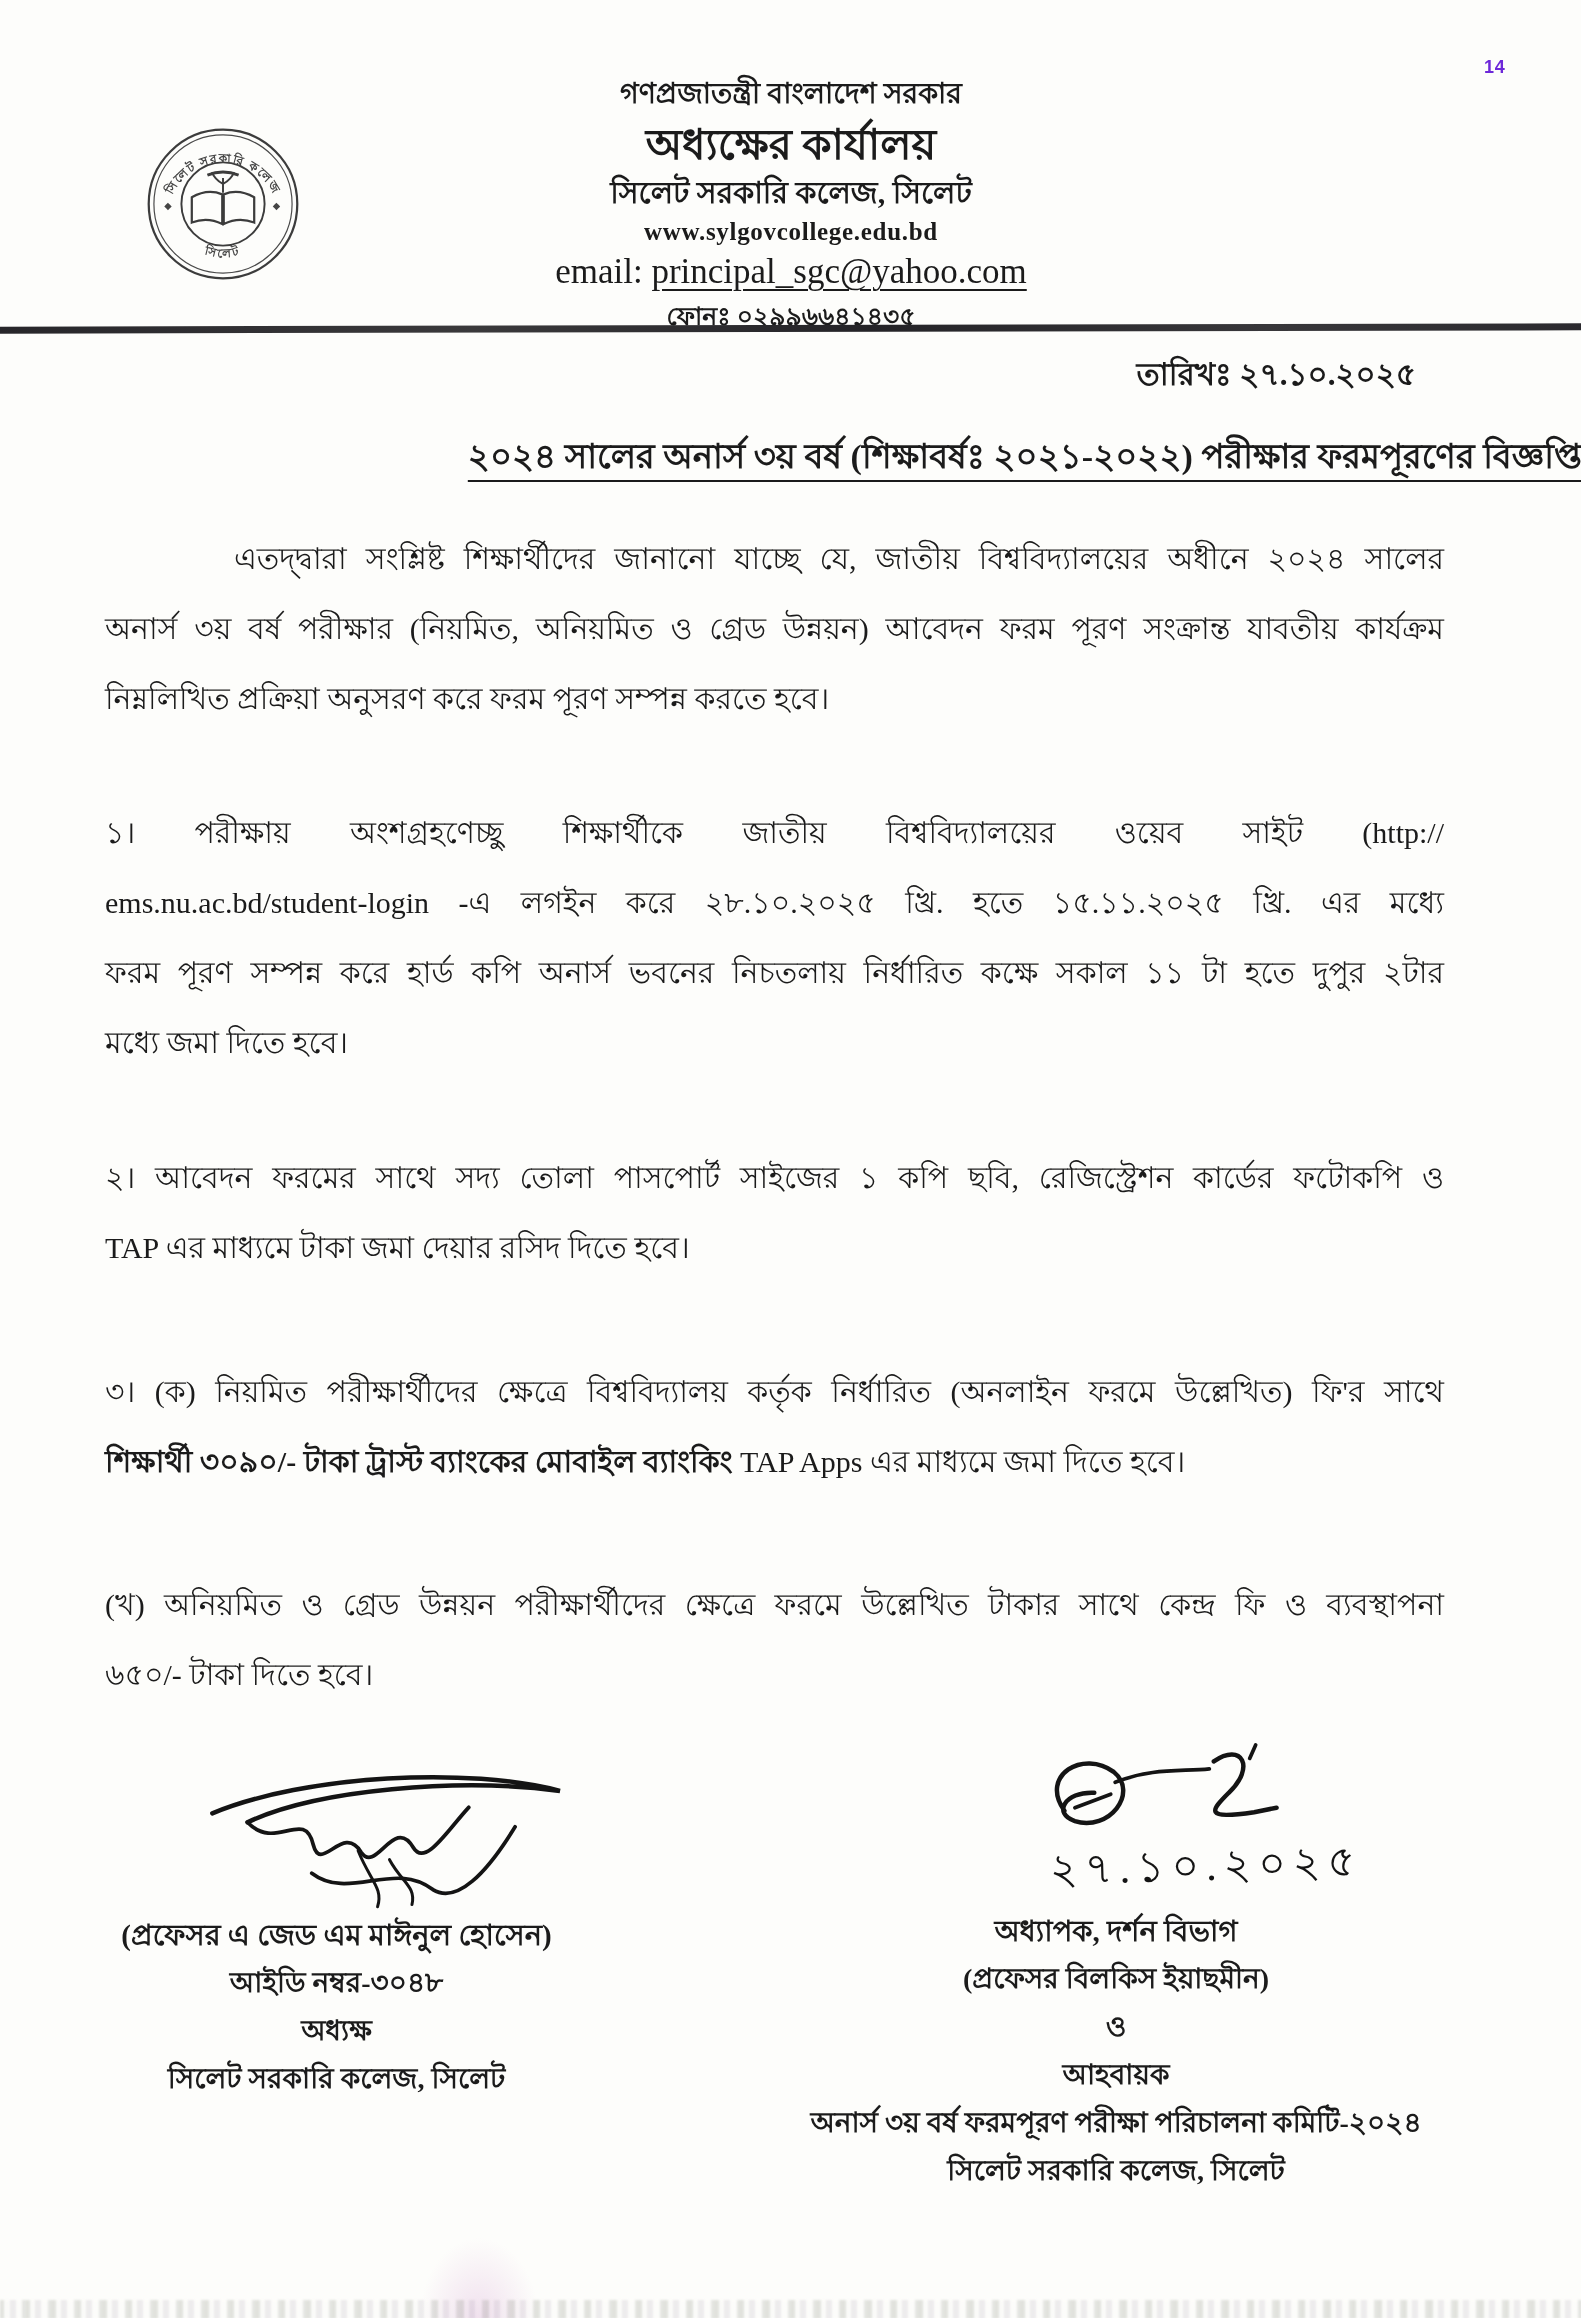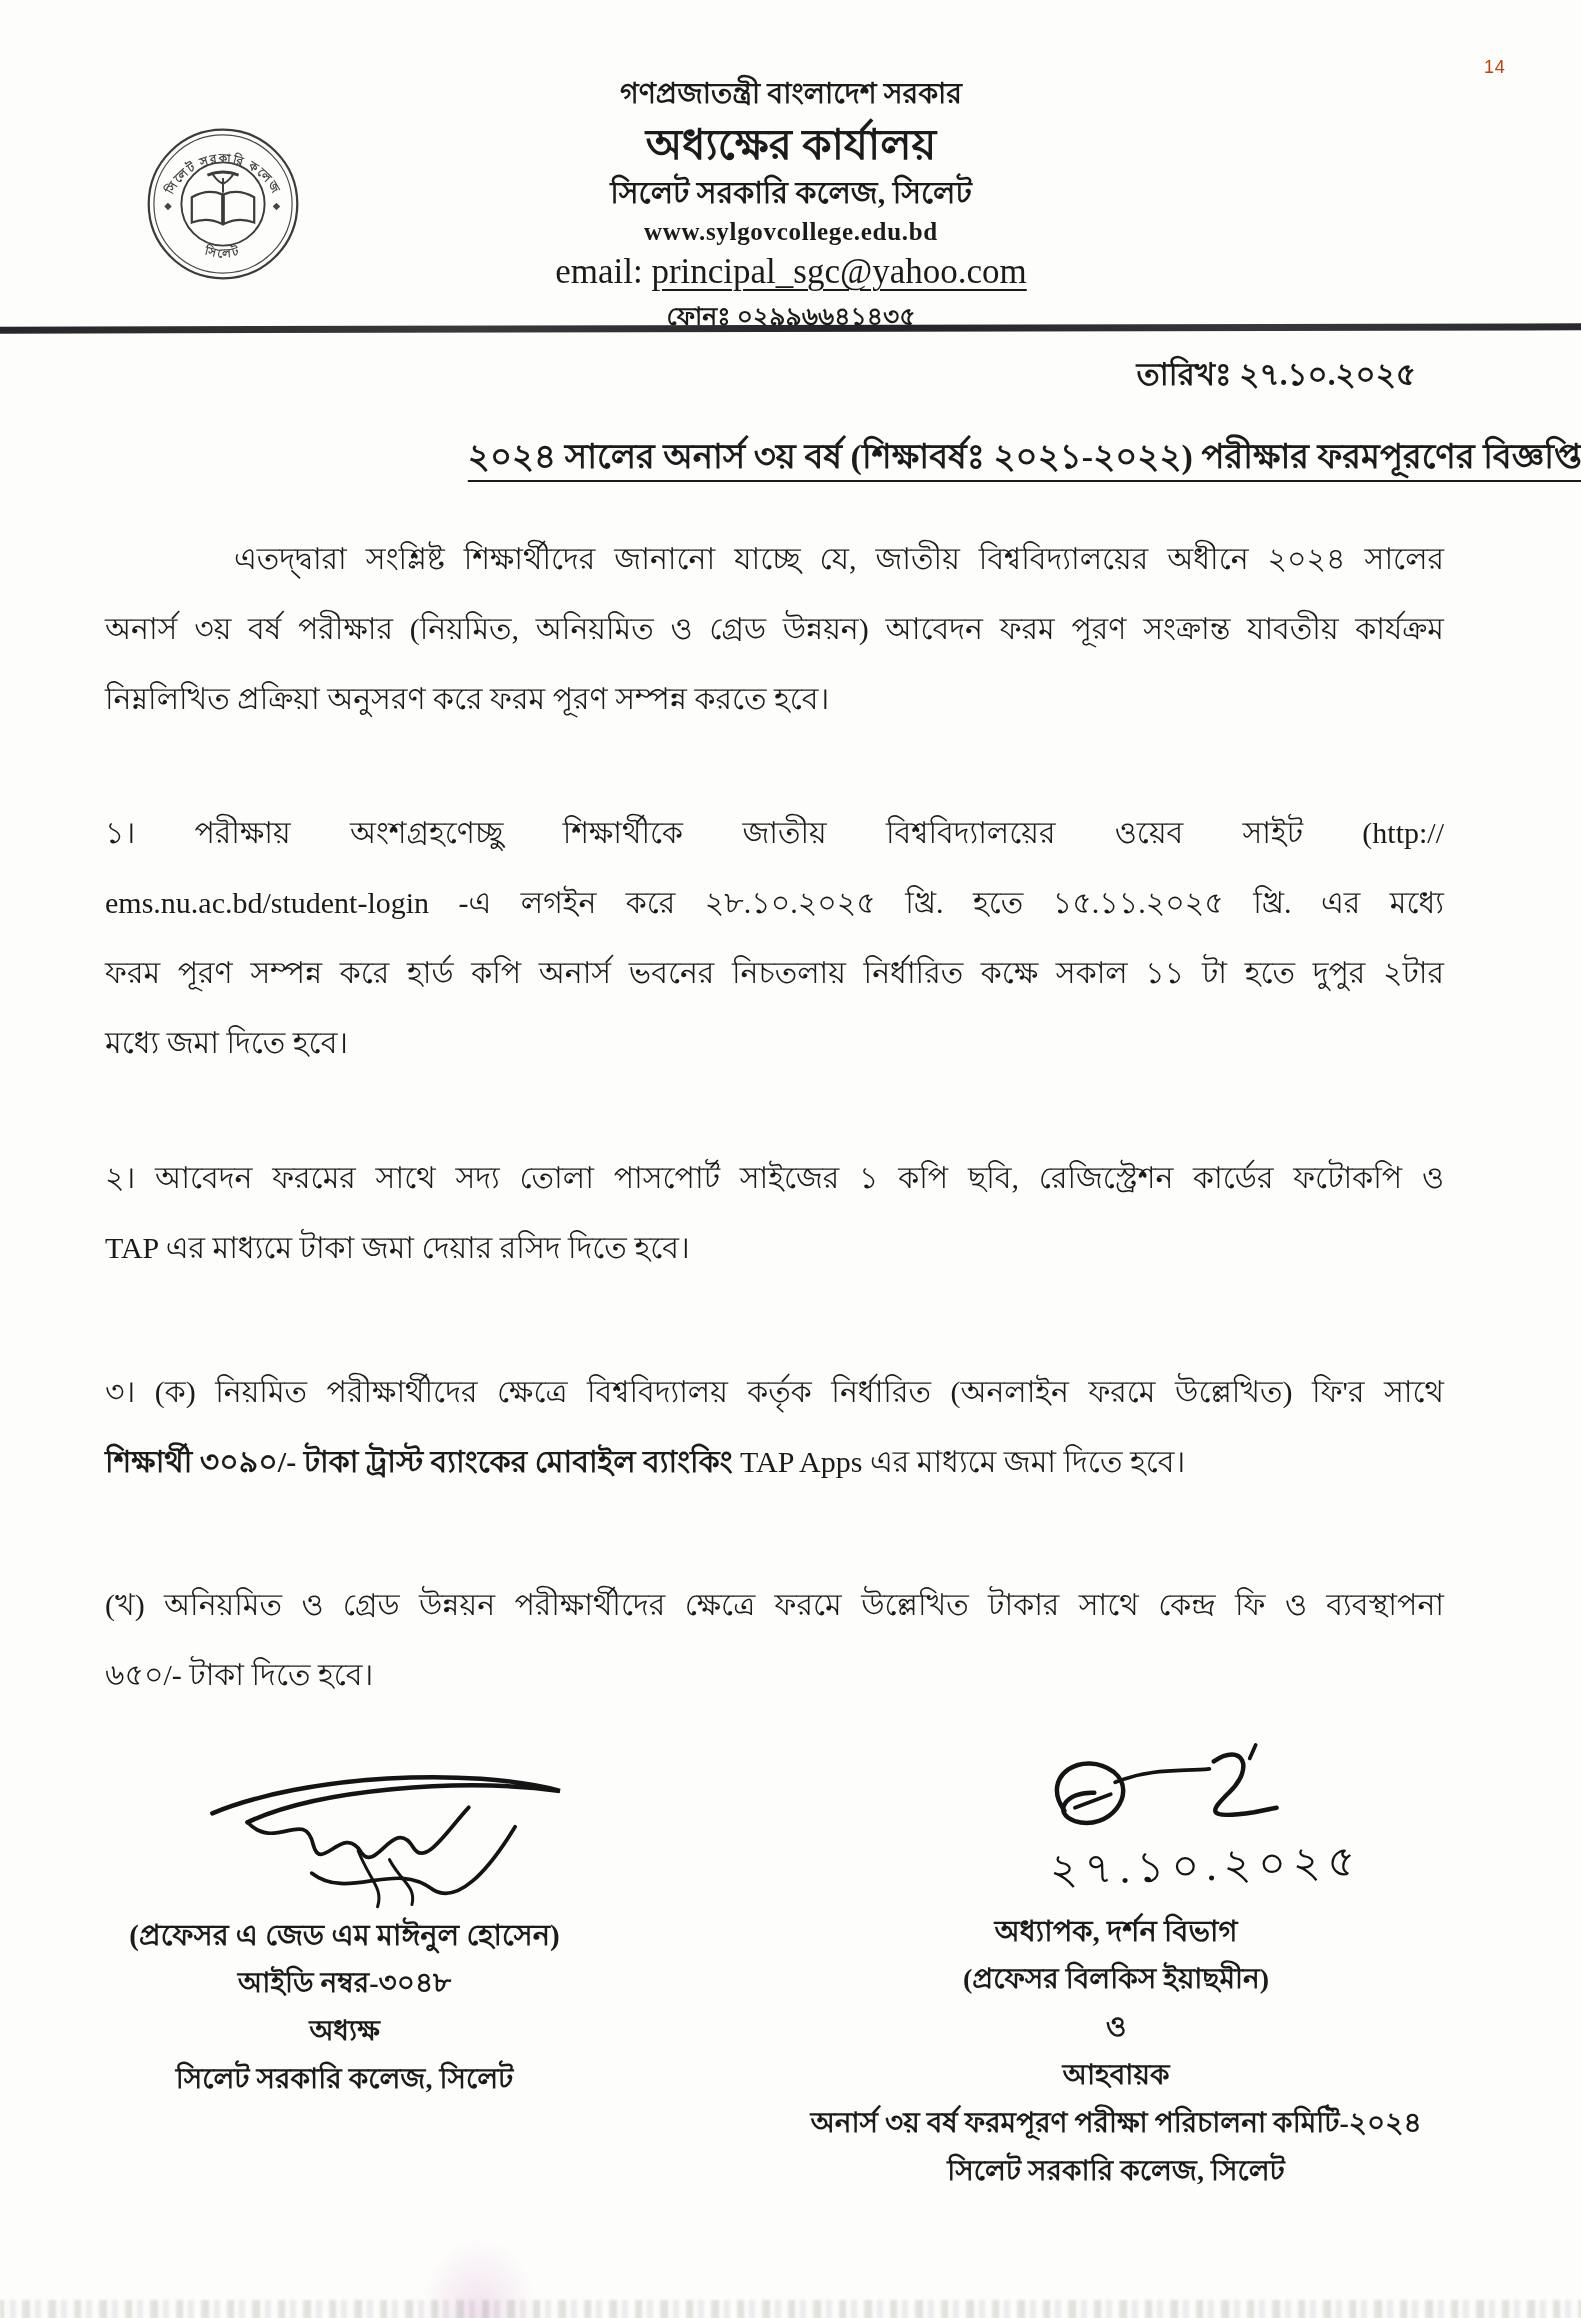--- a/index.html
+++ b/index.html
@@ -9,22 +9,23 @@
     margin:0 auto;
     background:#fdfdfb;
     font-family:"Liberation Serif","DejaVu Serif",serif;
     color:#1b1b1b;
     overflow:hidden;
   }
 
   
   .page-number {
     position:absolute; top:57px; left:1484px;
-    font-size:18px; color:#c2410c; letter-spacing:0.7px;
+    font-size:18px; color:#6d28d9; letter-spacing:0.7px;
     font-family:"Liberation Sans","DejaVu Sans",sans-serif;
+    font-weight:bold;
   }
   .hdr { position:absolute; left:0; width:100%; text-align:center; }
   .hdr-government { top:72px;  font-size:28.5px; font-weight:600; }
   .hdr-office     { top:112px; font-size:42px; font-weight:700; }
   .hdr-college    { top:169px; font-size:30px; font-weight:700; }
   .hdr-website    { top:218px; font-size:25px; font-weight:700; letter-spacing:0.7px; }
   .hdr-email      { top:252px; font-size:35px; }
   .hdr-email .email-addr { text-decoration:underline; text-underline-offset:6px; text-decoration-thickness:2.2px; }
   .hdr-phone      { top:297px; font-size:25px; font-weight:700; }
 
@@ -67,21 +68,21 @@
   .sig-right-svg { left:1025px; top:1736px; width:285px; height:127px; }
 
   .handwritten-date {
     position:absolute; left:989px; top:1833px; width:434px;
     font-size:43px; letter-spacing:6.7px; color:#141414;
     transform:rotate(-1.6deg); text-align:center;
   }
 
   .sigblock { position:absolute; text-align:center; font-weight:700; }
   .sigblock .sline { font-size:28px; line-height:48px; }
-  .sig-left-text  { left:99px;  top:1911px; width:491px; }
+  .sig-left-text  { left:91px;  top:1911px; width:491px; }
   .sig-right-text { left:779px; top:1907px; width:674px; }
   .sig-left-text .sline:first-child,
   .sig-right-text .sline:first-child { font-size:29px; }
 
   
   .bottom-noise {
     position:absolute; bottom:0; left:0; width:100%; height:19.5px;
     background:
       repeating-linear-gradient(90deg,
         rgba(85,95,75,.30) 0 4.5px,

